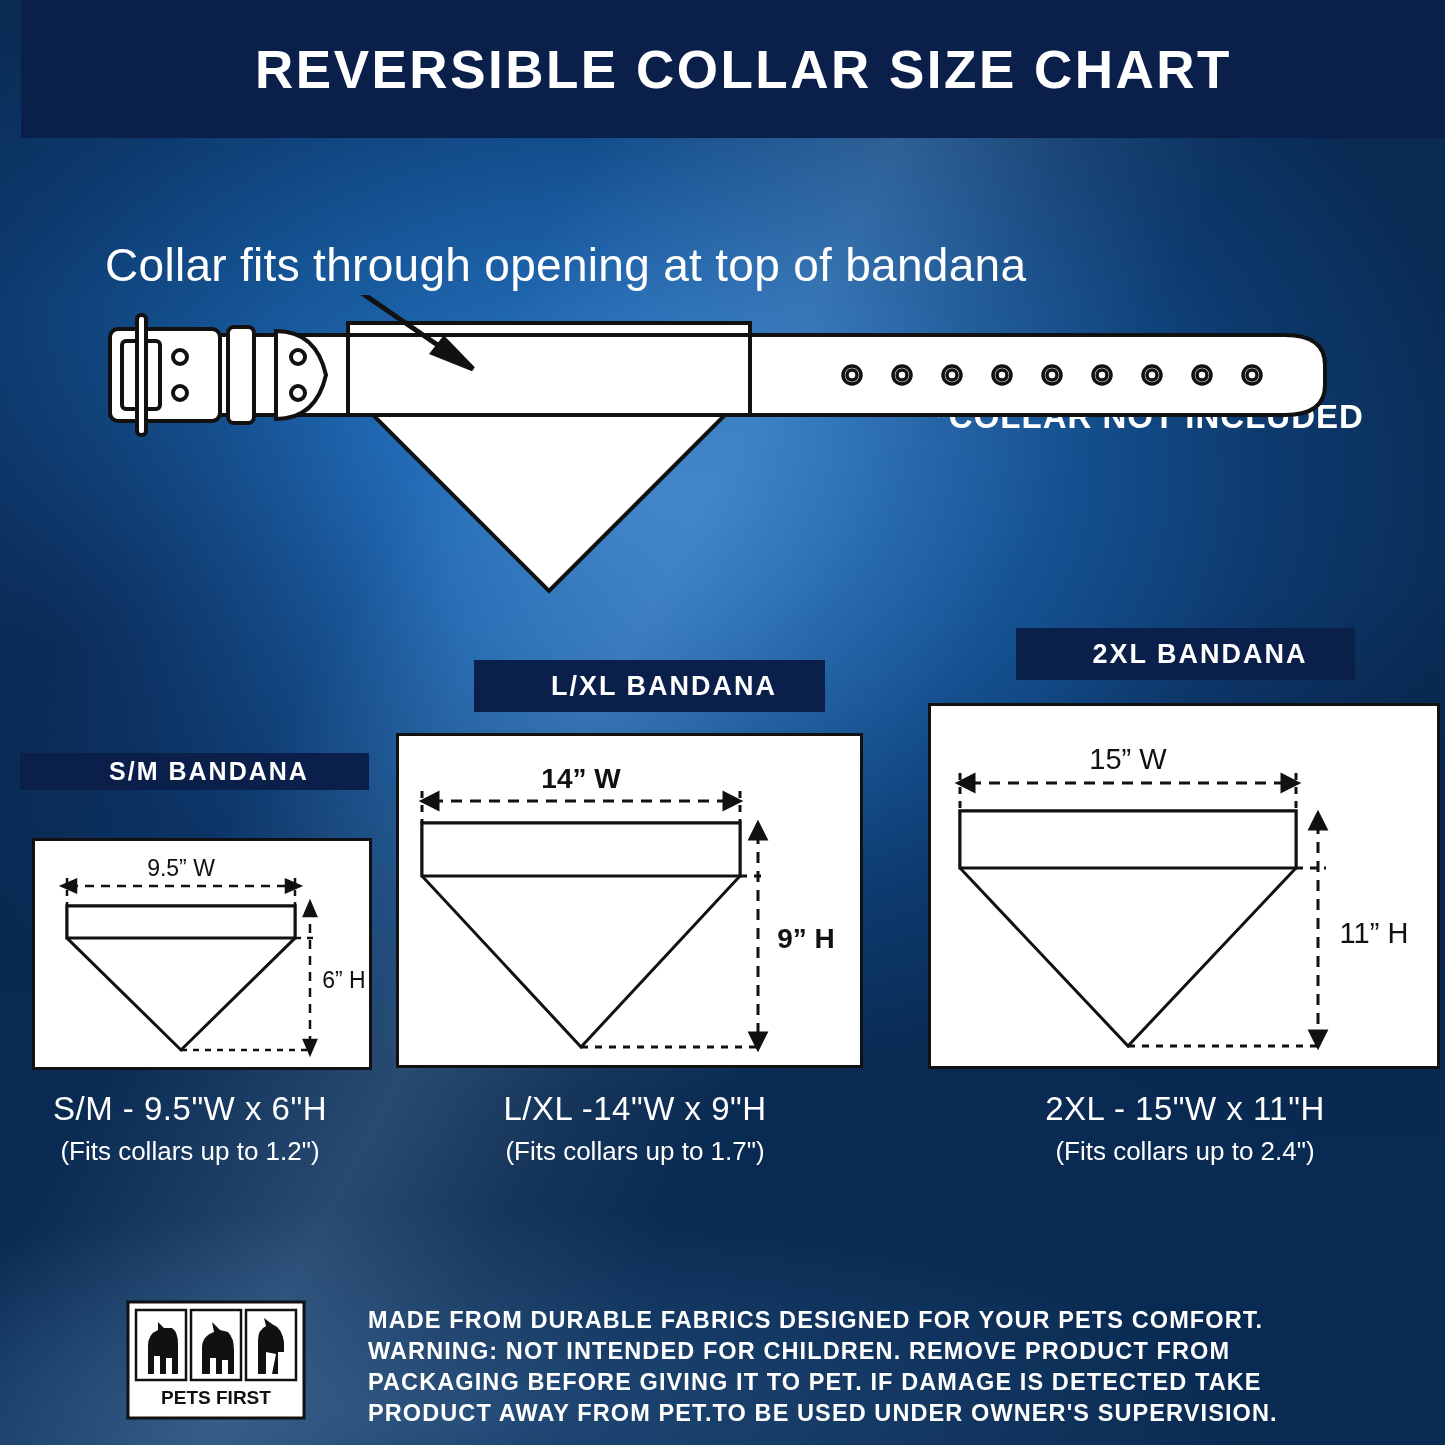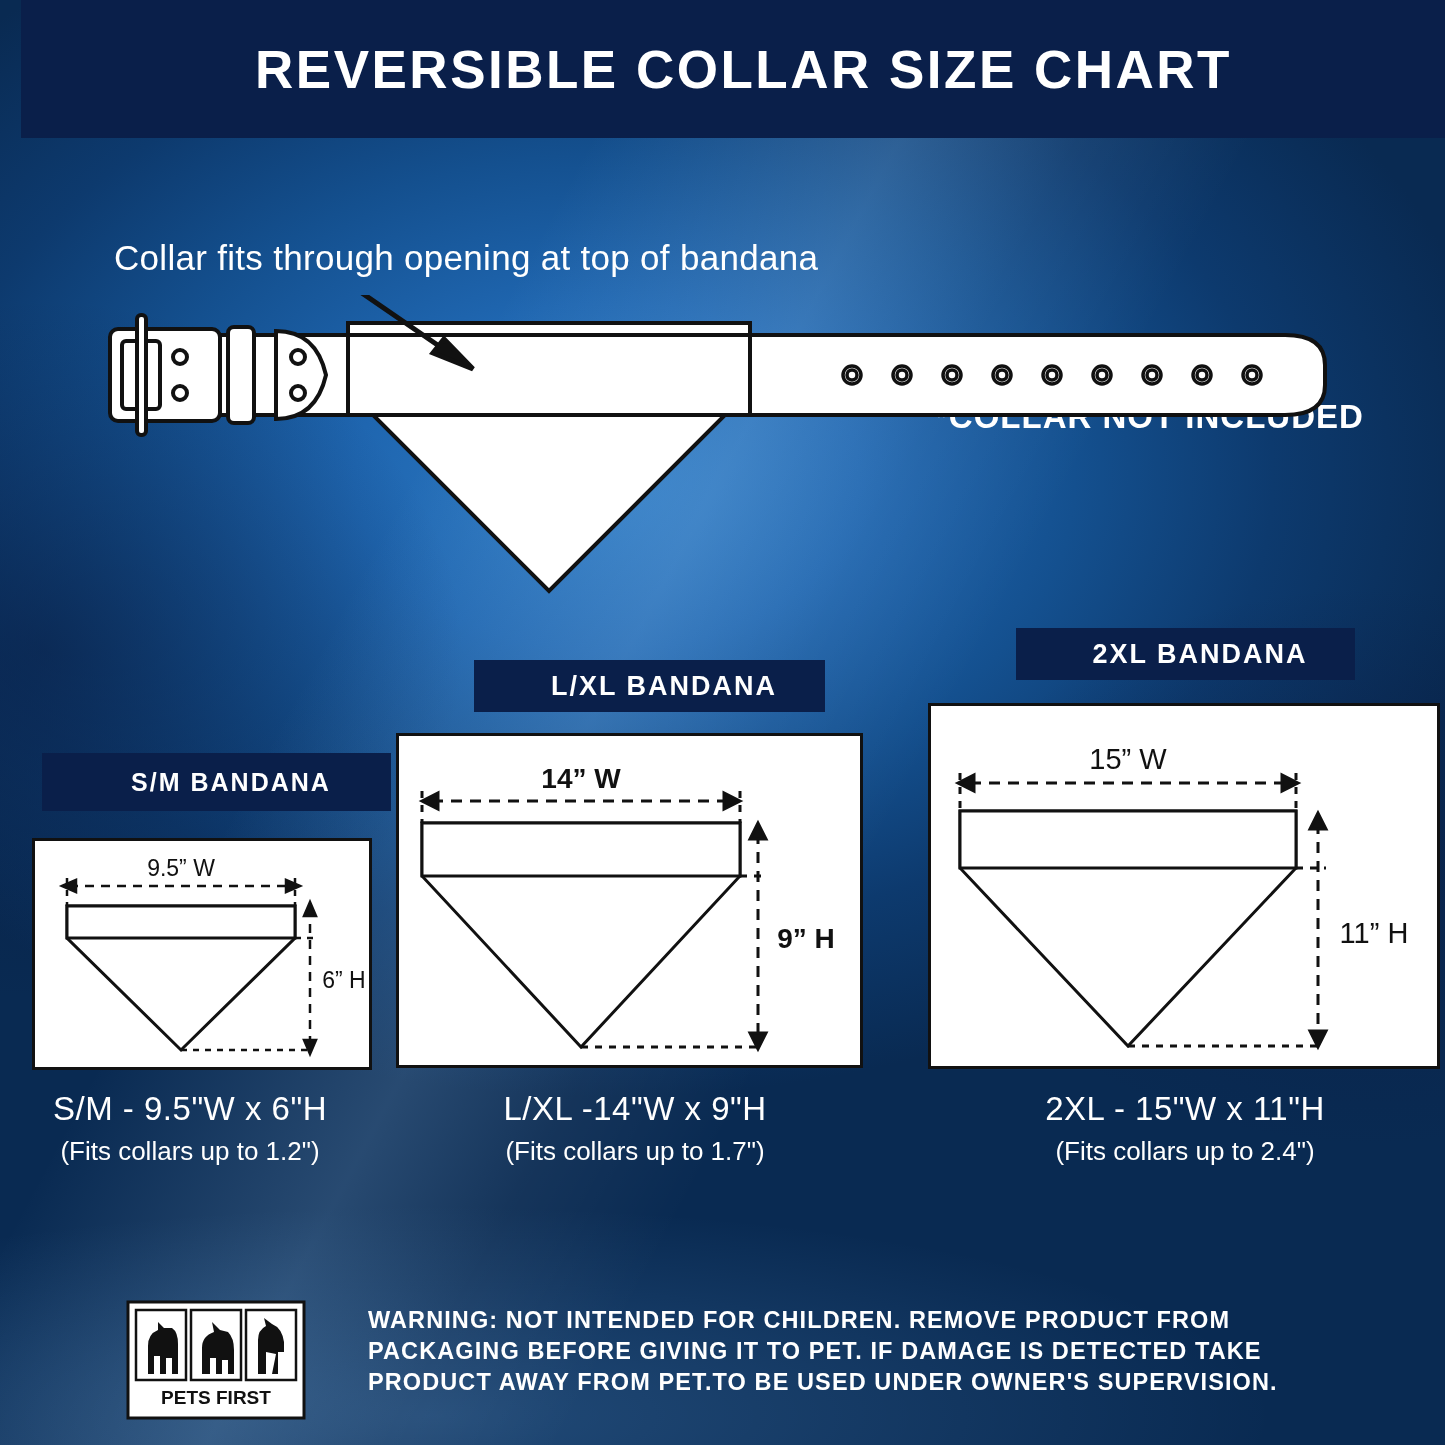--- a/index.html
+++ b/index.html
@@ -45,23 +45,23 @@
   #header-title {
     color: #ffffff;
     font-size: 53px;
     font-weight: bold;
     letter-spacing: 2.5px;
     white-space: nowrap;
   }
 
   
   #collar-note {
-    left: 114px; top: 238px;
-    color: #ffffff;
-    font-size: 35px;
+    left: 105px; top: 238px;
+    color: #ffffff;
+    font-size: 46px;
     letter-spacing: 0.3px;
     white-space: nowrap;
   }
   #collar-not-included {
     left: 935px; top: 398px;
     color: #ffffff;
     font-size: 33px;
     font-weight: bold;
     letter-spacing: 1px;
     white-space: nowrap;
@@ -175,21 +175,21 @@
         <rect x="268" y="40" width="402" height="80"></rect>
       </g>
 
       <g stroke="#111111" stroke-width="5" fill="#111111">
         <line x1="263" y1="-15" x2="375" y2="62" stroke-linecap="round"></line>
         <polygon points="393,74 353,58 364,44"></polygon>
       </g>
     </svg>
   </div>
 
-  <div class="layer size-label" style="left:42px; top:753px; width:320px; height:58px;">S/M BANDANA</div>
+  <div class="layer size-label" style="left:20px; top:753px; width:320px; height:37px;">S/M BANDANA</div>
 
   <div class="layer" style="left:20px; top:838px;padding-left:12px;">
     <svg width="340" height="232" viewBox="0 0 340 232" xmlns="http://www.w3.org/2000/svg">
       <rect x="1.5" y="1.5" width="337" height="229" fill="#ffffff" stroke="#111111" stroke-width="3"></rect>
 
       <g fill="#ffffff" stroke="#111111" stroke-width="3">
         <path d="M35 68 L263 68 L263 100 L149 212 L35 100 Z"></path>
         <rect x="35" y="68" width="228" height="32"></rect>
       </g>
 
@@ -298,18 +298,19 @@
       <g fill="#111111">
         <path d="M22 74 L22 46 Q22 34 32 30 L32 22 L38 28 L46 28 Q52 32 52 44 L52 74 L46 74 L46 58 L40 58 L40 74 L34 74 L34 56 L28 56 L28 74 Z"></path>
         <path d="M76 74 L76 48 Q76 36 88 32 L86 22 L94 30 L102 32 Q108 38 108 50 L108 74 L102 74 L102 60 L96 60 L96 74 L90 74 L90 58 L84 58 L84 74 Z"></path>
         <path d="M132 74 L132 40 Q132 30 140 26 L138 18 L146 24 Q156 28 158 42 L158 52 L152 52 L152 74 L146 74 L150 54 L140 52 L140 74 Z"></path>
       </g>
       <text x="90" y="104" font-family="Liberation Sans, sans-serif" font-size="19" font-weight="bold" fill="#111111" text-anchor="middle">PETS FIRST</text>
     </svg>
   </div>
 
   <div class="layer" id="footer-text">
+    <div class="line">MADE FROM DURABLE FABRICS DESIGNED FOR YOUR PETS COMFORT.</div>
     <div class="line">WARNING:  NOT  INTENDED  FOR  CHILDREN. REMOVE PRODUCT FROM</div>
     <div class="line">PACKAGING BEFORE GIVING IT TO PET.  IF DAMAGE IS DETECTED TAKE</div>
     <div class="line">PRODUCT AWAY FROM PET.TO BE USED UNDER OWNER'S SUPERVISION.</div>
   </div>
 
 </div>
 
 </body></html>

